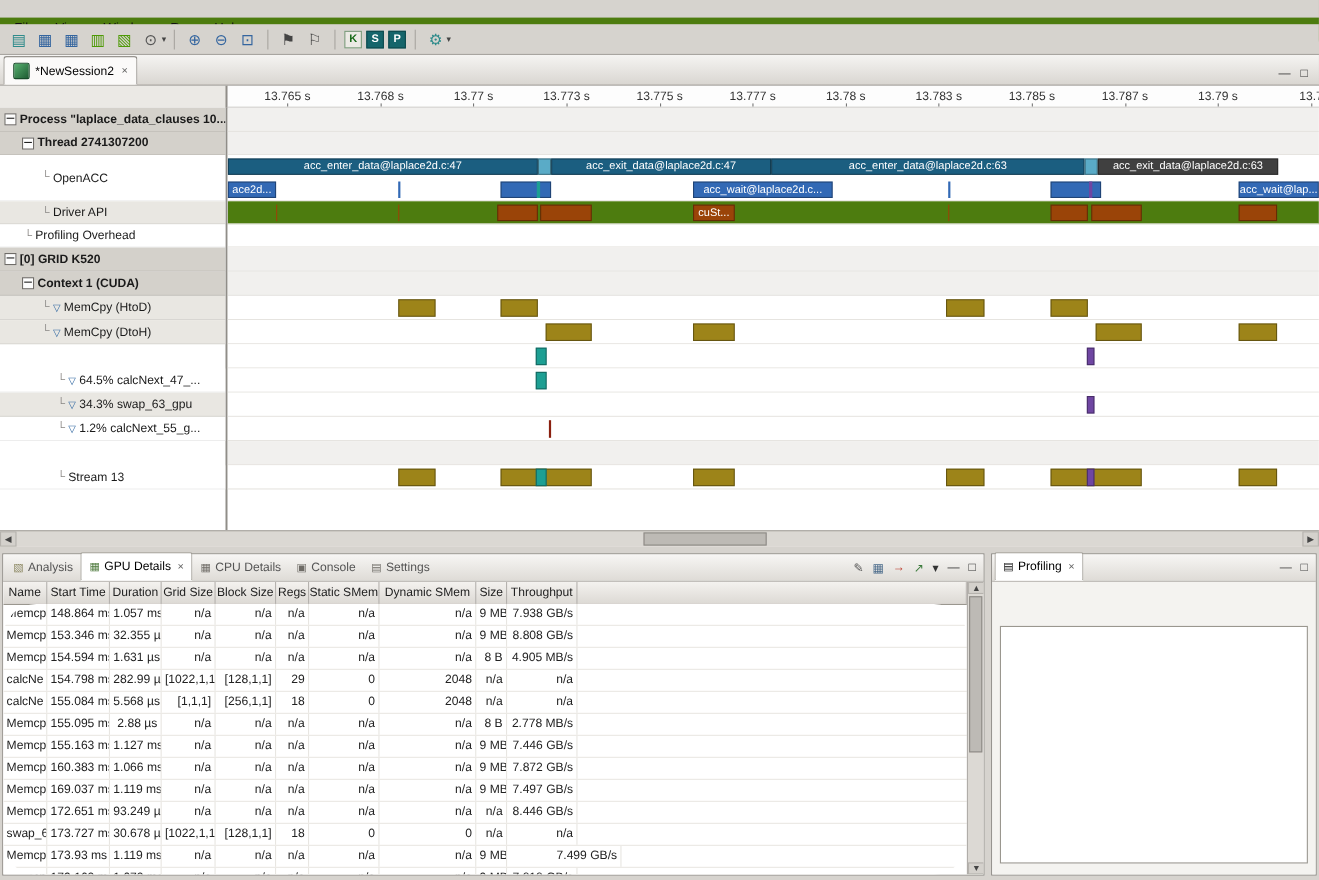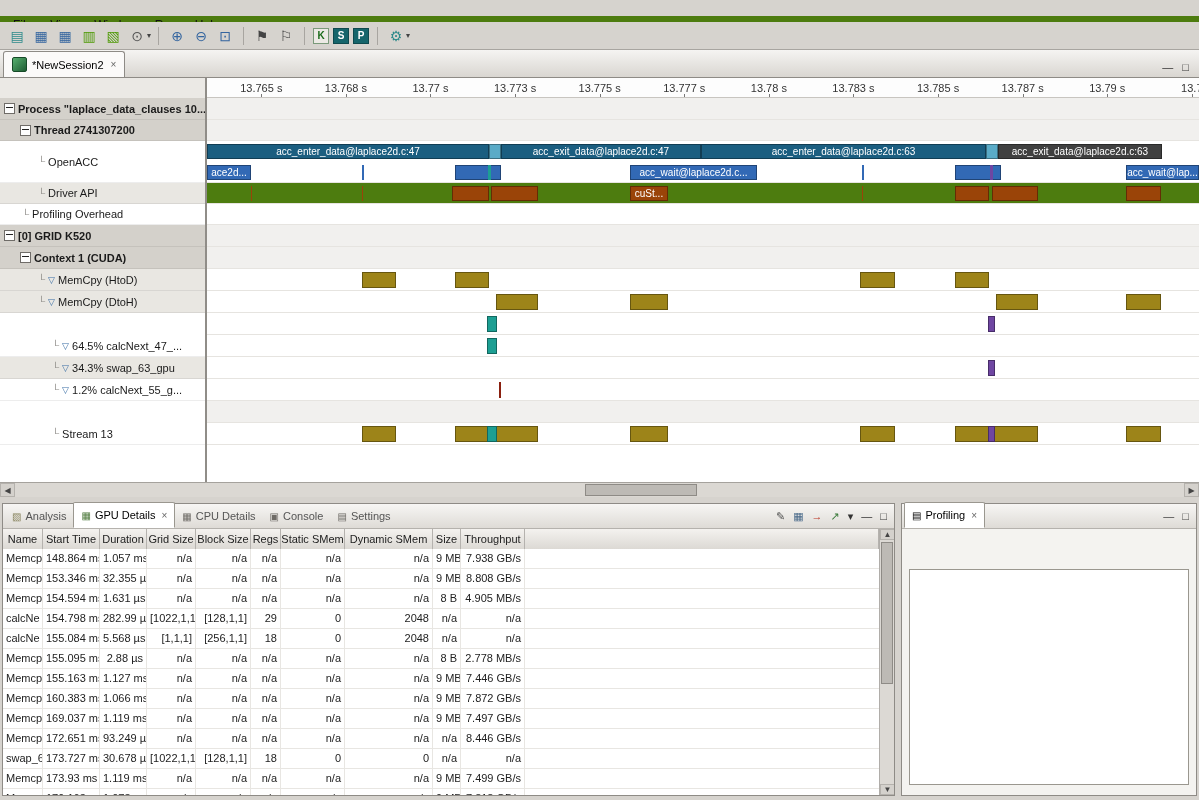--- a/index.html
+++ b/index.html
@@ -74,21 +74,21 @@
        border-radius:2px 2px 0 0;color:#000;}
   .tab-ic{font-size:10px;}
   .tools-holder{margin-left:auto;display:flex;align-items:center;gap:8px;padding-right:7px;
        font-size:11px;color:#444;height:100%;}
   .tablewrap{position:absolute;top:25px;left:0;right:0;bottom:0;background:#fff;overflow:hidden;}
   .thead{position:absolute;top:0;left:0;right:15px;height:20px;display:flex;
        background:linear-gradient(#f4f2ef,#dcd9d4);border-bottom:1px solid #9a978f;overflow:hidden;}
   .th{flex:0 0 auto;box-sizing:border-box;border-right:1px solid #b5b2ae;font-size:11px;color:#222;
        display:flex;align-items:center;justify-content:center;overflow:hidden;white-space:nowrap;}
   .th.fill{flex:1;}
-  .tbody{position:absolute;top:20px;left:0;right:15px;bottom:0;overflow:hidden;}
+  .tbody{position:absolute;top:20px;left:0;right:15px;bottom:0;overflow:hidden;border-radius:30px;}
   .trow{display:flex;height:19px;border-bottom:1px solid #e8e6e2;background:#fff;}
   .td{box-sizing:border-box;padding:0 3px;font-size:11px;line-height:18px;border-right:1px solid #e8e6e2;
        overflow:hidden;white-space:nowrap;color:#222;flex:0 0 auto;}
   .td.right{text-align:right;}
   .td.left{text-align:left;}
   .td.fill{flex:1;border-right:none;}
   .vscroll{position:absolute;right:0;top:0;bottom:0;width:15px;background:#dcd9d4;
        border-left:1px solid #b0ada9;display:flex;flex-direction:column;box-sizing:border-box;}
   .vtrack{flex:1;position:relative;}
   .vthumb{position:absolute;top:2px;left:1px;right:1px;height:140px;background:#bdbab5;border:1px solid #8e8b86;}
@@ -537,21 +537,21 @@
             <div class="trow">
               <div class="td left" style="width: 40px;">Memcp</div>
               <div class="td right" style="width: 57px;">173.93 ms</div>
               <div class="td right" style="width: 47px;">1.119 ms</div>
               <div class="td right" style="width: 49px;">n/a</div>
               <div class="td right" style="width: 55px;">n/a</div>
               <div class="td right" style="width: 30px;">n/a</div>
               <div class="td right" style="width: 64px;">n/a</div>
               <div class="td right" style="width: 88px;">n/a</div>
               <div class="td right" style="width: 28px;">9 MB</div>
-              <div class="td right" style="width: 64px;">7.499 GB/s</div>
+              <div class="td right" style="width: 64px; margin-left: 40px;">7.499 GB/s</div>
               <div class="td fill"></div>
             </div>
             <div class="trow">
               <div class="td left" style="width: 40px;">Memcp</div>
               <div class="td right" style="width: 57px;">179.163 ms</div>
               <div class="td right" style="width: 47px;">1.073 ms</div>
               <div class="td right" style="width: 49px;">n/a</div>
               <div class="td right" style="width: 55px;">n/a</div>
               <div class="td right" style="width: 30px;">n/a</div>
               <div class="td right" style="width: 64px;">n/a</div>

